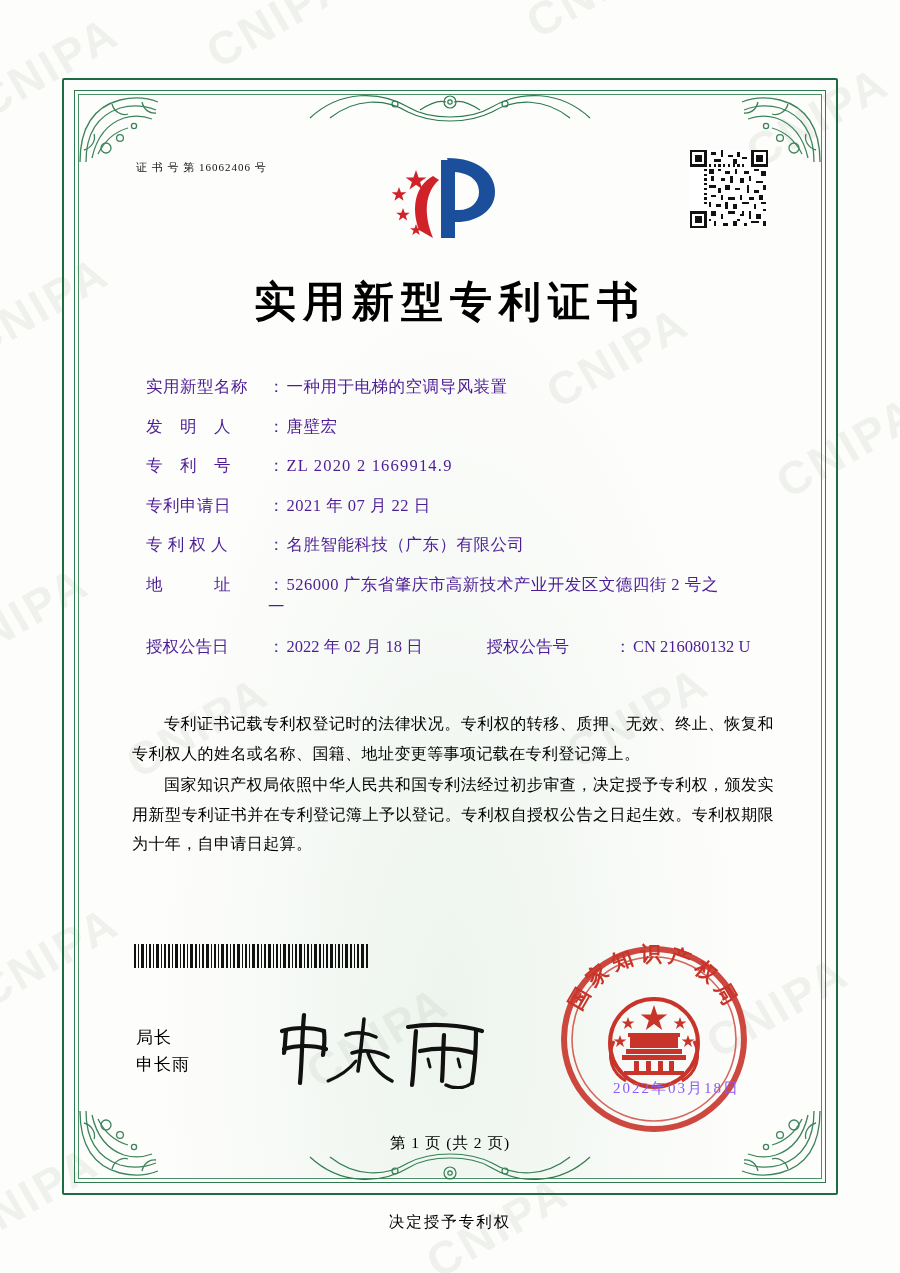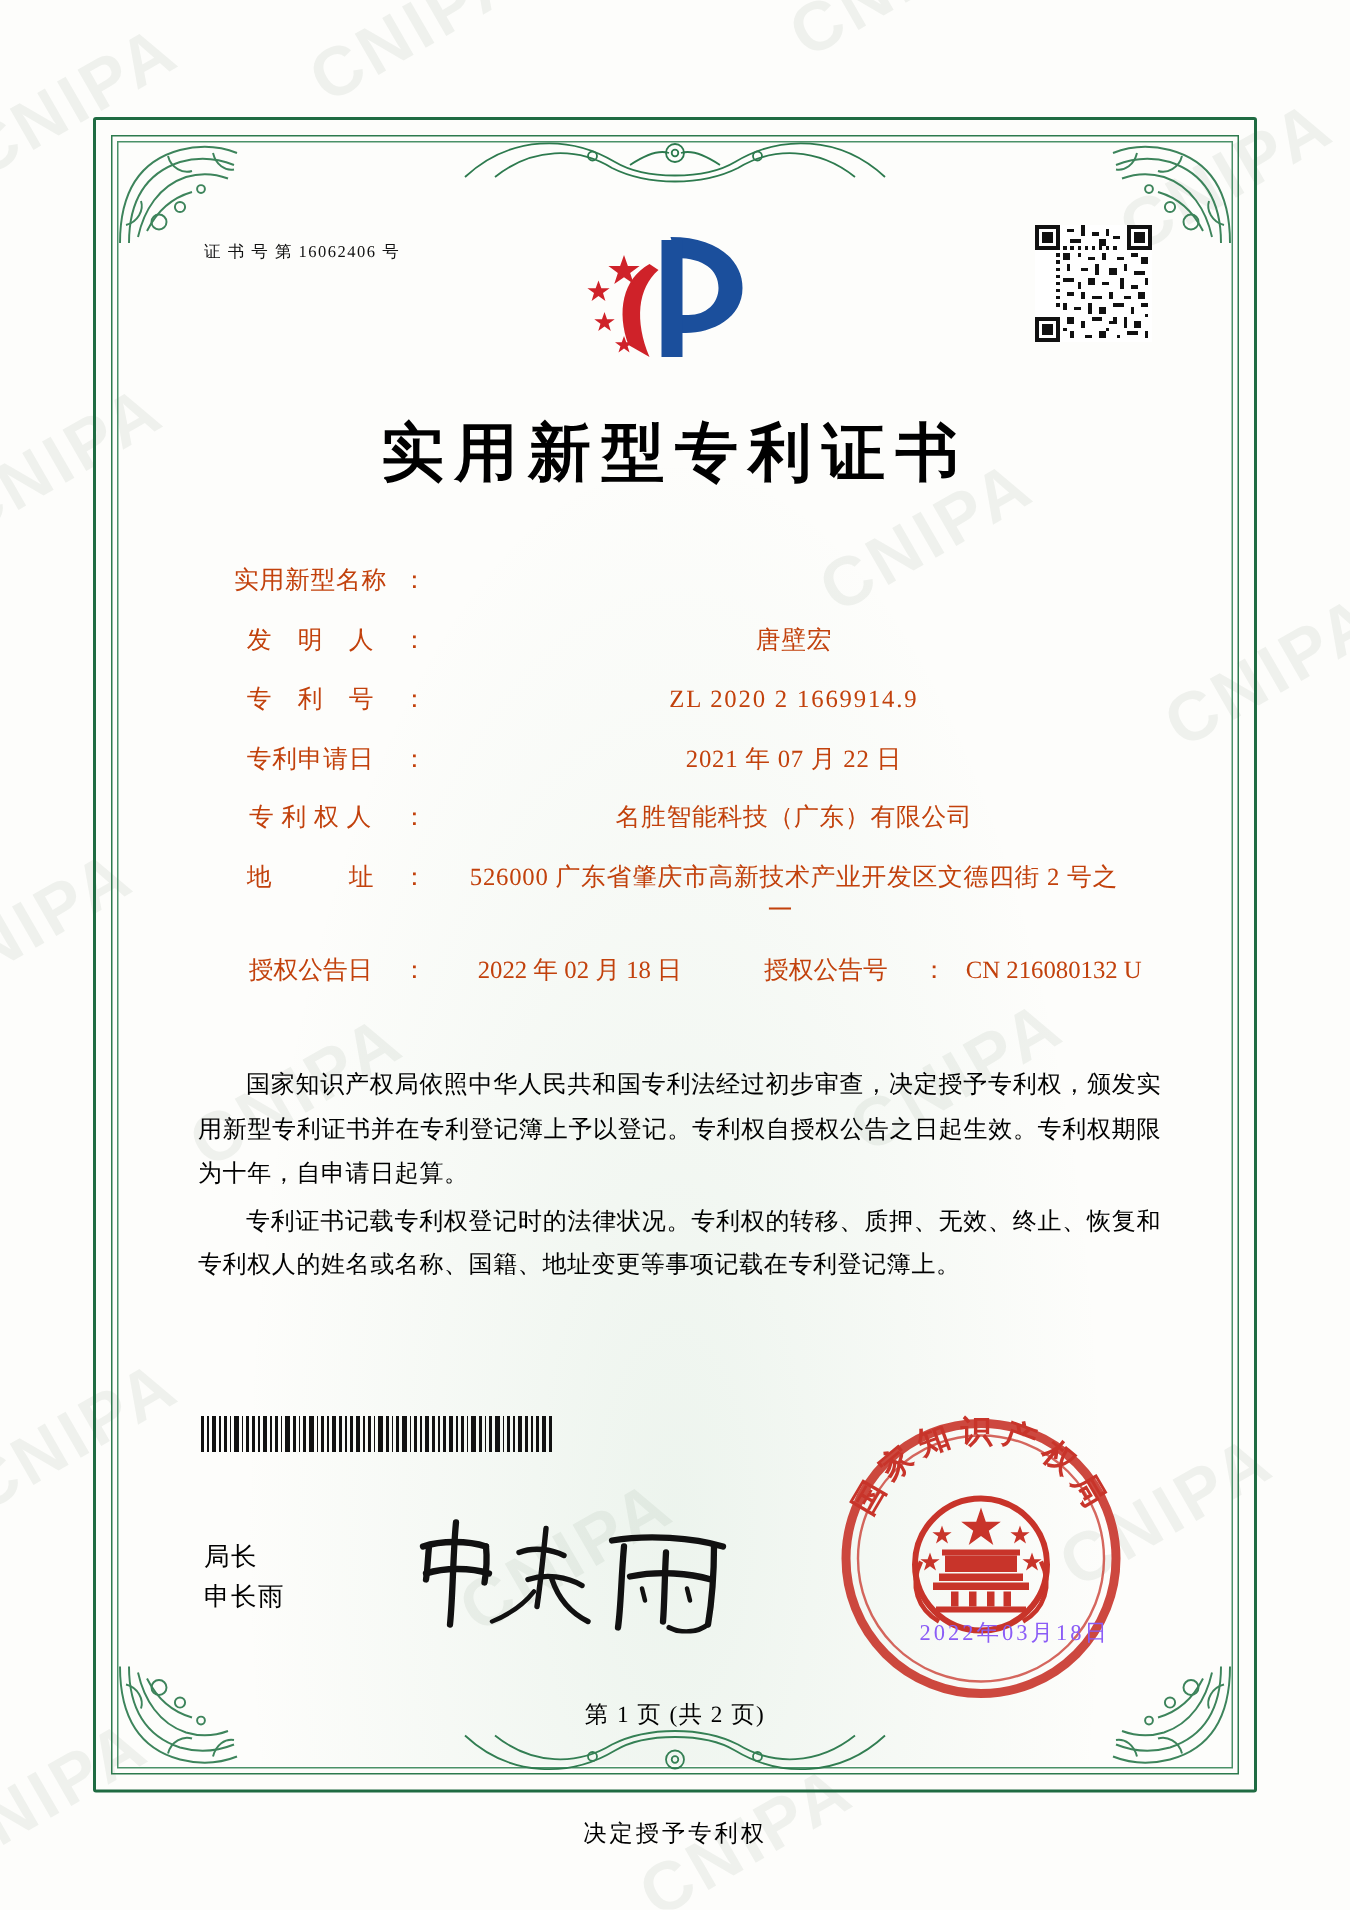--- a/index.html
+++ b/index.html
@@ -139,23 +139,22 @@
     color: #000;
     font-family: "Liberation Serif", "DejaVu Serif", serif;
   }
 
   .fields {
     position: absolute;
     left: 58px;
     right: 40px;
     top: 275px;
     font-size: 16.5px;
-    color: #c2410c;
+    color: #4c1d95;
     line-height: 1;
-    text-align: center;
   }
   .field-row {
     display: flex;
     align-items: baseline;
     margin-bottom: 23px;
     font-size: 16.5px;
   }
   .field-label {
     width: 122px;
     flex: none;
@@ -526,20 +525,21 @@
       </svg>
     </div>
 
     <div class="title">实用新型专利证书</div>
 
     <div class="fields">
 
       <div class="field-row">
         <span class="field-label">实用新型名称</span>
         <span class="field-colon">：</span>
+        <span class="field-value">一种用于电梯的空调导风装置</span>
       </div>
 
       <div class="field-row">
         <span class="field-label">发　明　人</span>
         <span class="field-colon">：</span>
         <span class="field-value">唐壁宏</span>
       </div>
 
       <div class="field-row">
         <span class="field-label">专　利　号</span>
@@ -570,22 +570,22 @@
         <span class="g1">授权公告日</span>
         <span class="field-colon">：</span>
         <span class="g1v">2022 年 02 月 18 日</span>
         <span class="g2">授权公告号</span>
         <span class="field-colon">：</span>
         <span class="g2v">CN 216080132 U</span>
       </div>
     </div>
 
     <div class="paragraphs">
+      <p>专利证书记载专利权登记时的法律状况。专利权的转移、质押、无效、终止、恢复和专利权人的姓名或名称、国籍、地址变更等事项记载在专利登记簿上。</p>
       <p>国家知识产权局依照中华人民共和国专利法经过初步审查，决定授予专利权，颁发实用新型专利证书并在专利登记簿上予以登记。专利权自授权公告之日起生效。专利权期限为十年，自申请日起算。</p>
-      <p>专利证书记载专利权登记时的法律状况。专利权的转移、质押、无效、终止、恢复和专利权人的姓名或名称、国籍、地址变更等事项记载在专利登记簿上。</p>
     </div>
 
     <div class="barcode">
       <svg viewBox="0 0 236 24" xmlns="http://www.w3.org/2000/svg" shape-rendering="crispEdges">
         <g fill="#111">
           <rect x="0" y="0" width="2" height="24"></rect>
             <rect x="4" y="0" width="1" height="24"></rect>
           <rect x="7" y="0" width="3" height="24"></rect>
             <rect x="12" y="0" width="1" height="24"></rect>
           <rect x="15" y="0" width="2" height="24"></rect>

